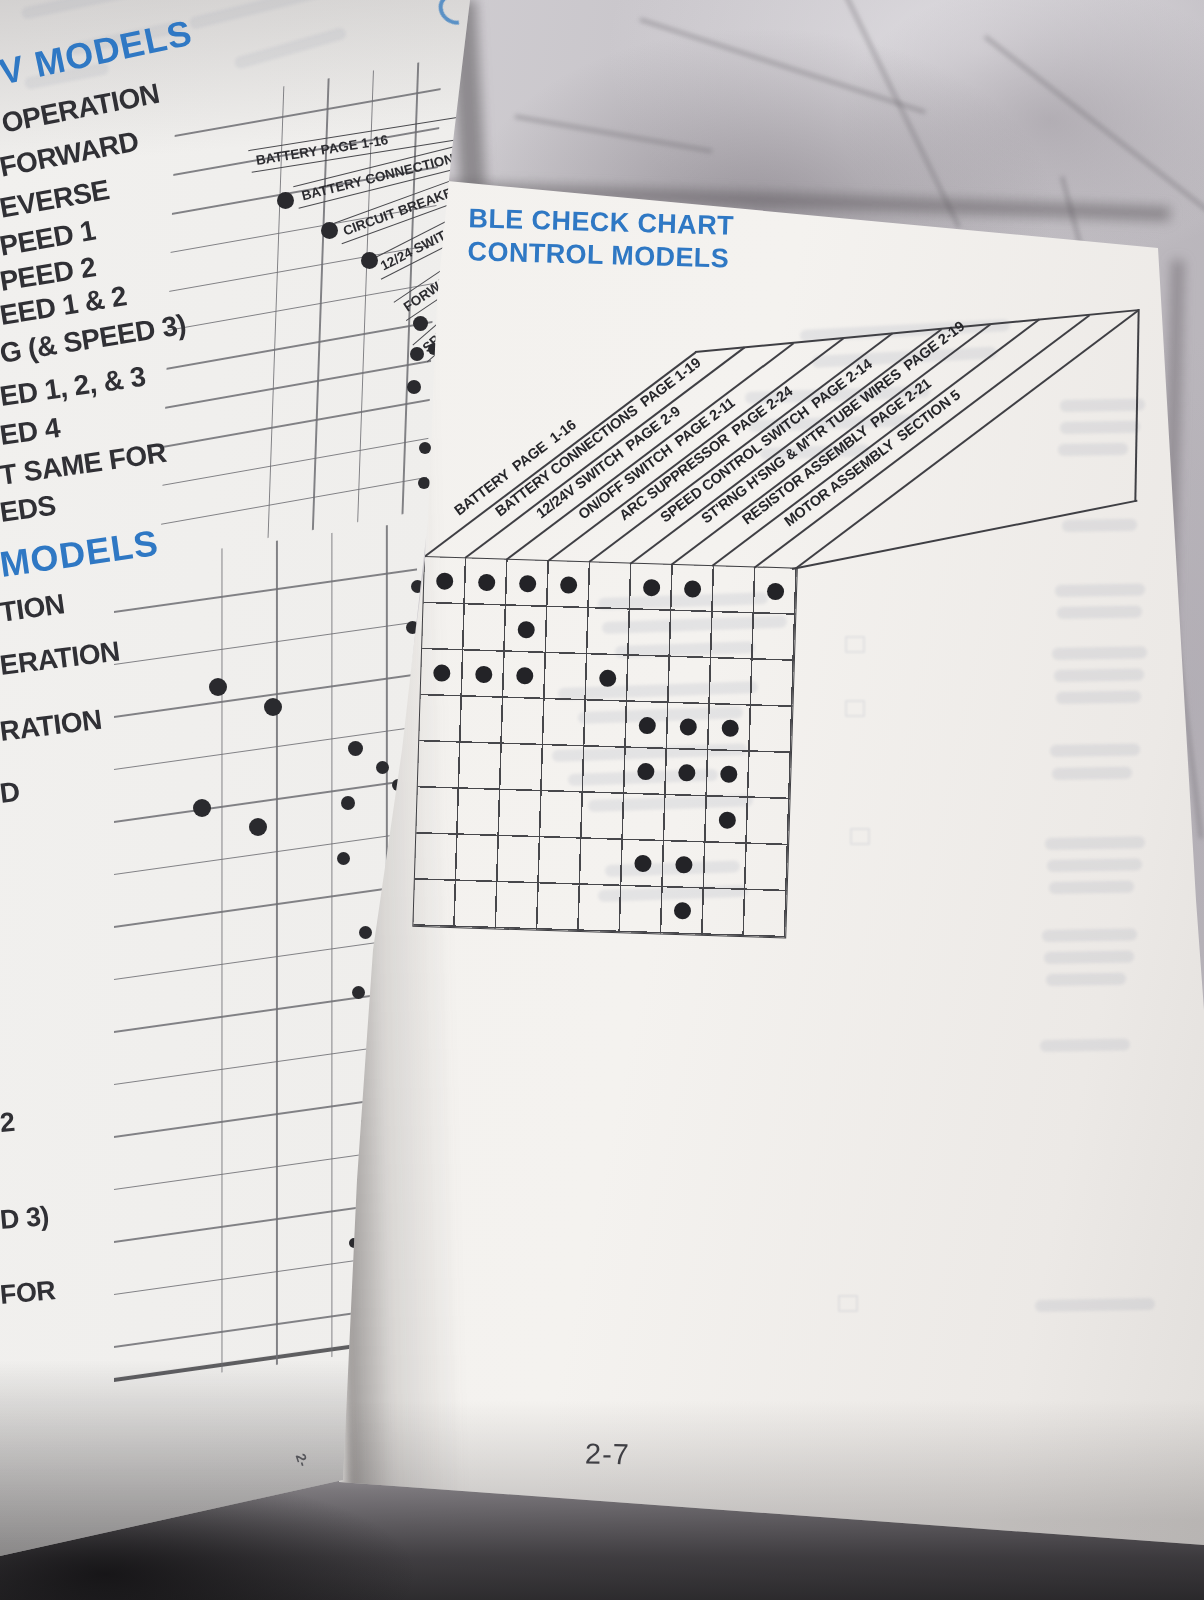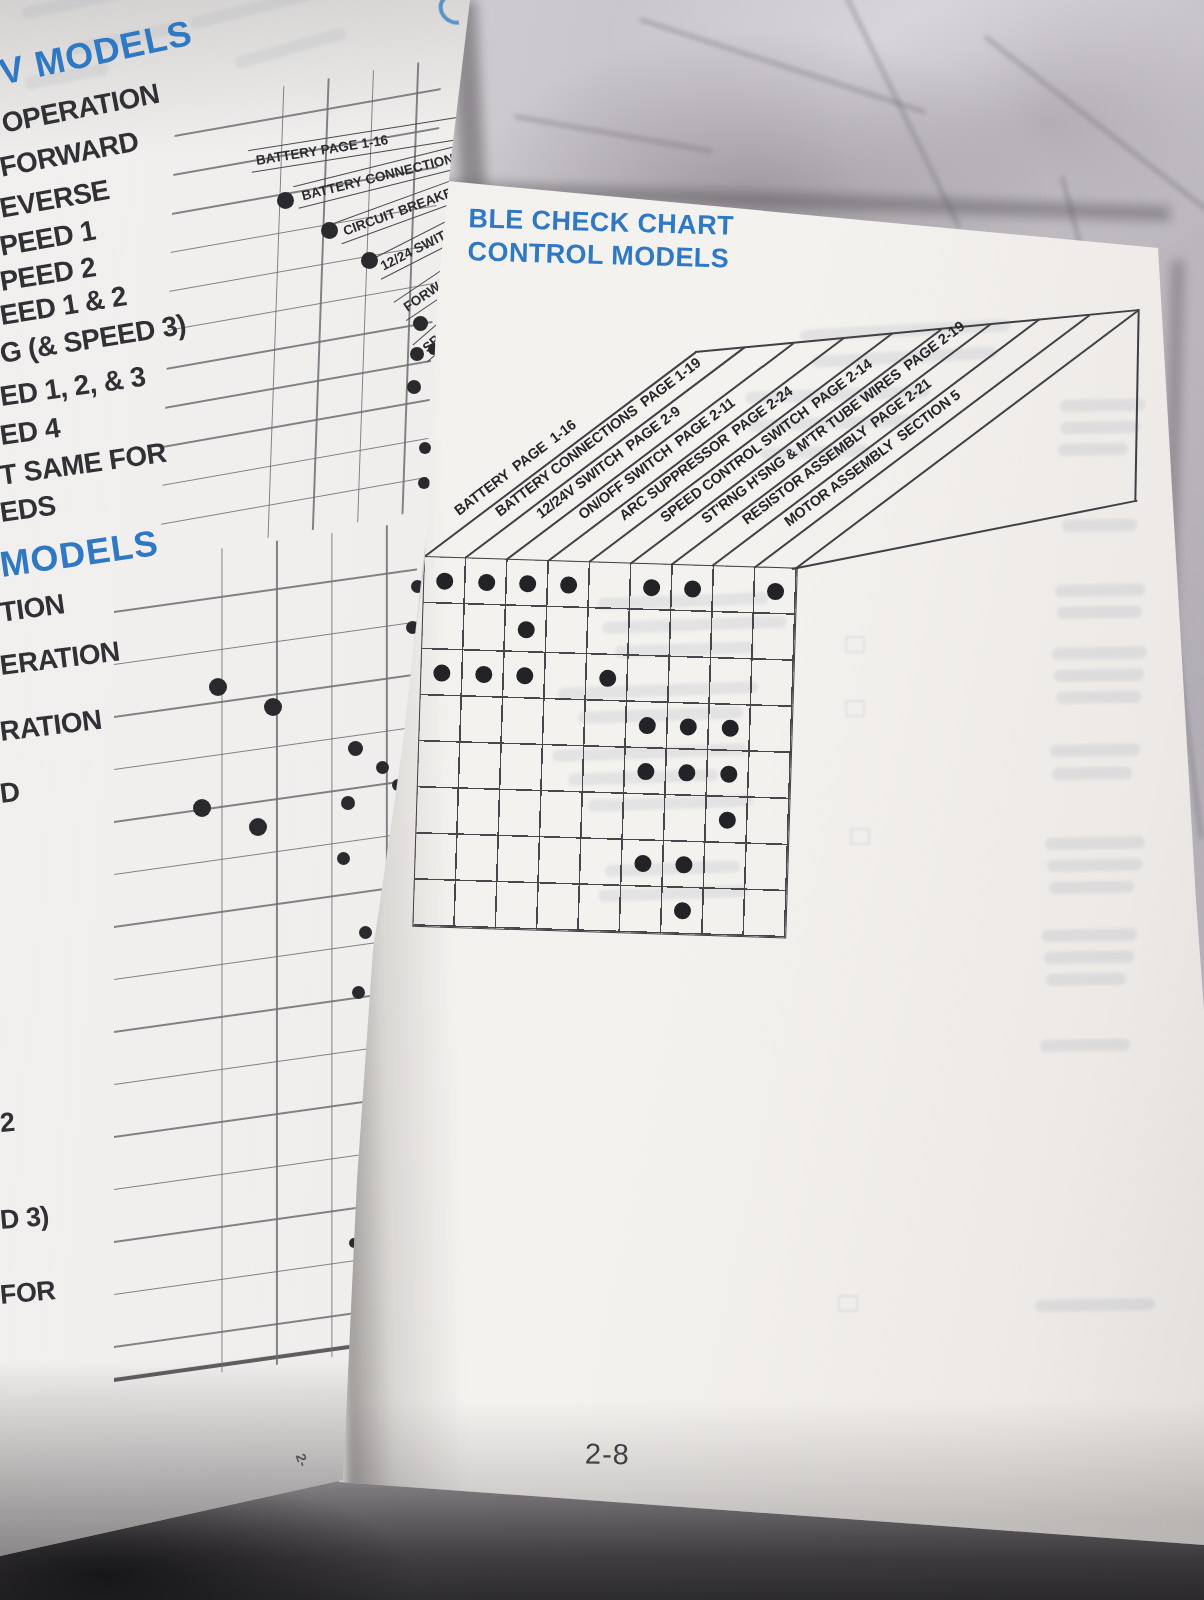--- a/index.html
+++ b/index.html
@@ -158,21 +158,21 @@
         <div class="dot" style="left: 301.51px; top: 152.8px;"></div>
         <div class="dot" style="left: 218.85px; top: 198.9px;"></div>
         <div class="dot" style="left: 260.18px; top: 198.9px;"></div>
         <div class="dot" style="left: 301.51px; top: 198.9px;"></div>
         <div class="dot" style="left: 301.51px; top: 245px;"></div>
         <div class="dot" style="left: 218.85px; top: 291.1px;"></div>
         <div class="dot" style="left: 260.18px; top: 291.1px;"></div>
         <div class="dot" style="left: 260.18px; top: 337.2px;"></div>
       </div>
     <div style="left:330px;top:1400px;width:880px;height:150px;background:linear-gradient(to bottom, rgba(60,56,58,0), rgba(60,56,58,.25) 80%);"></div>
-    <div class="pagenum">2-8</div>
+    <div class="pagenum">2-7</div>
   </div>
 
   <div id="left-page">
     <div style="left:0;top:0;width:480px;height:240px;background:linear-gradient(175deg, rgba(148,144,146,.32), rgba(148,144,146,0) 60%);"></div>
     <div id="left-content">
       <div class="lgrid lg1h"></div>
       <div class="lgrid lg1v"></div>
       <div class="lgrid lg2h"></div>
       <div class="lgrid lg2v"></div>
       <div id="lp-ghosts" style="inset:0;">

